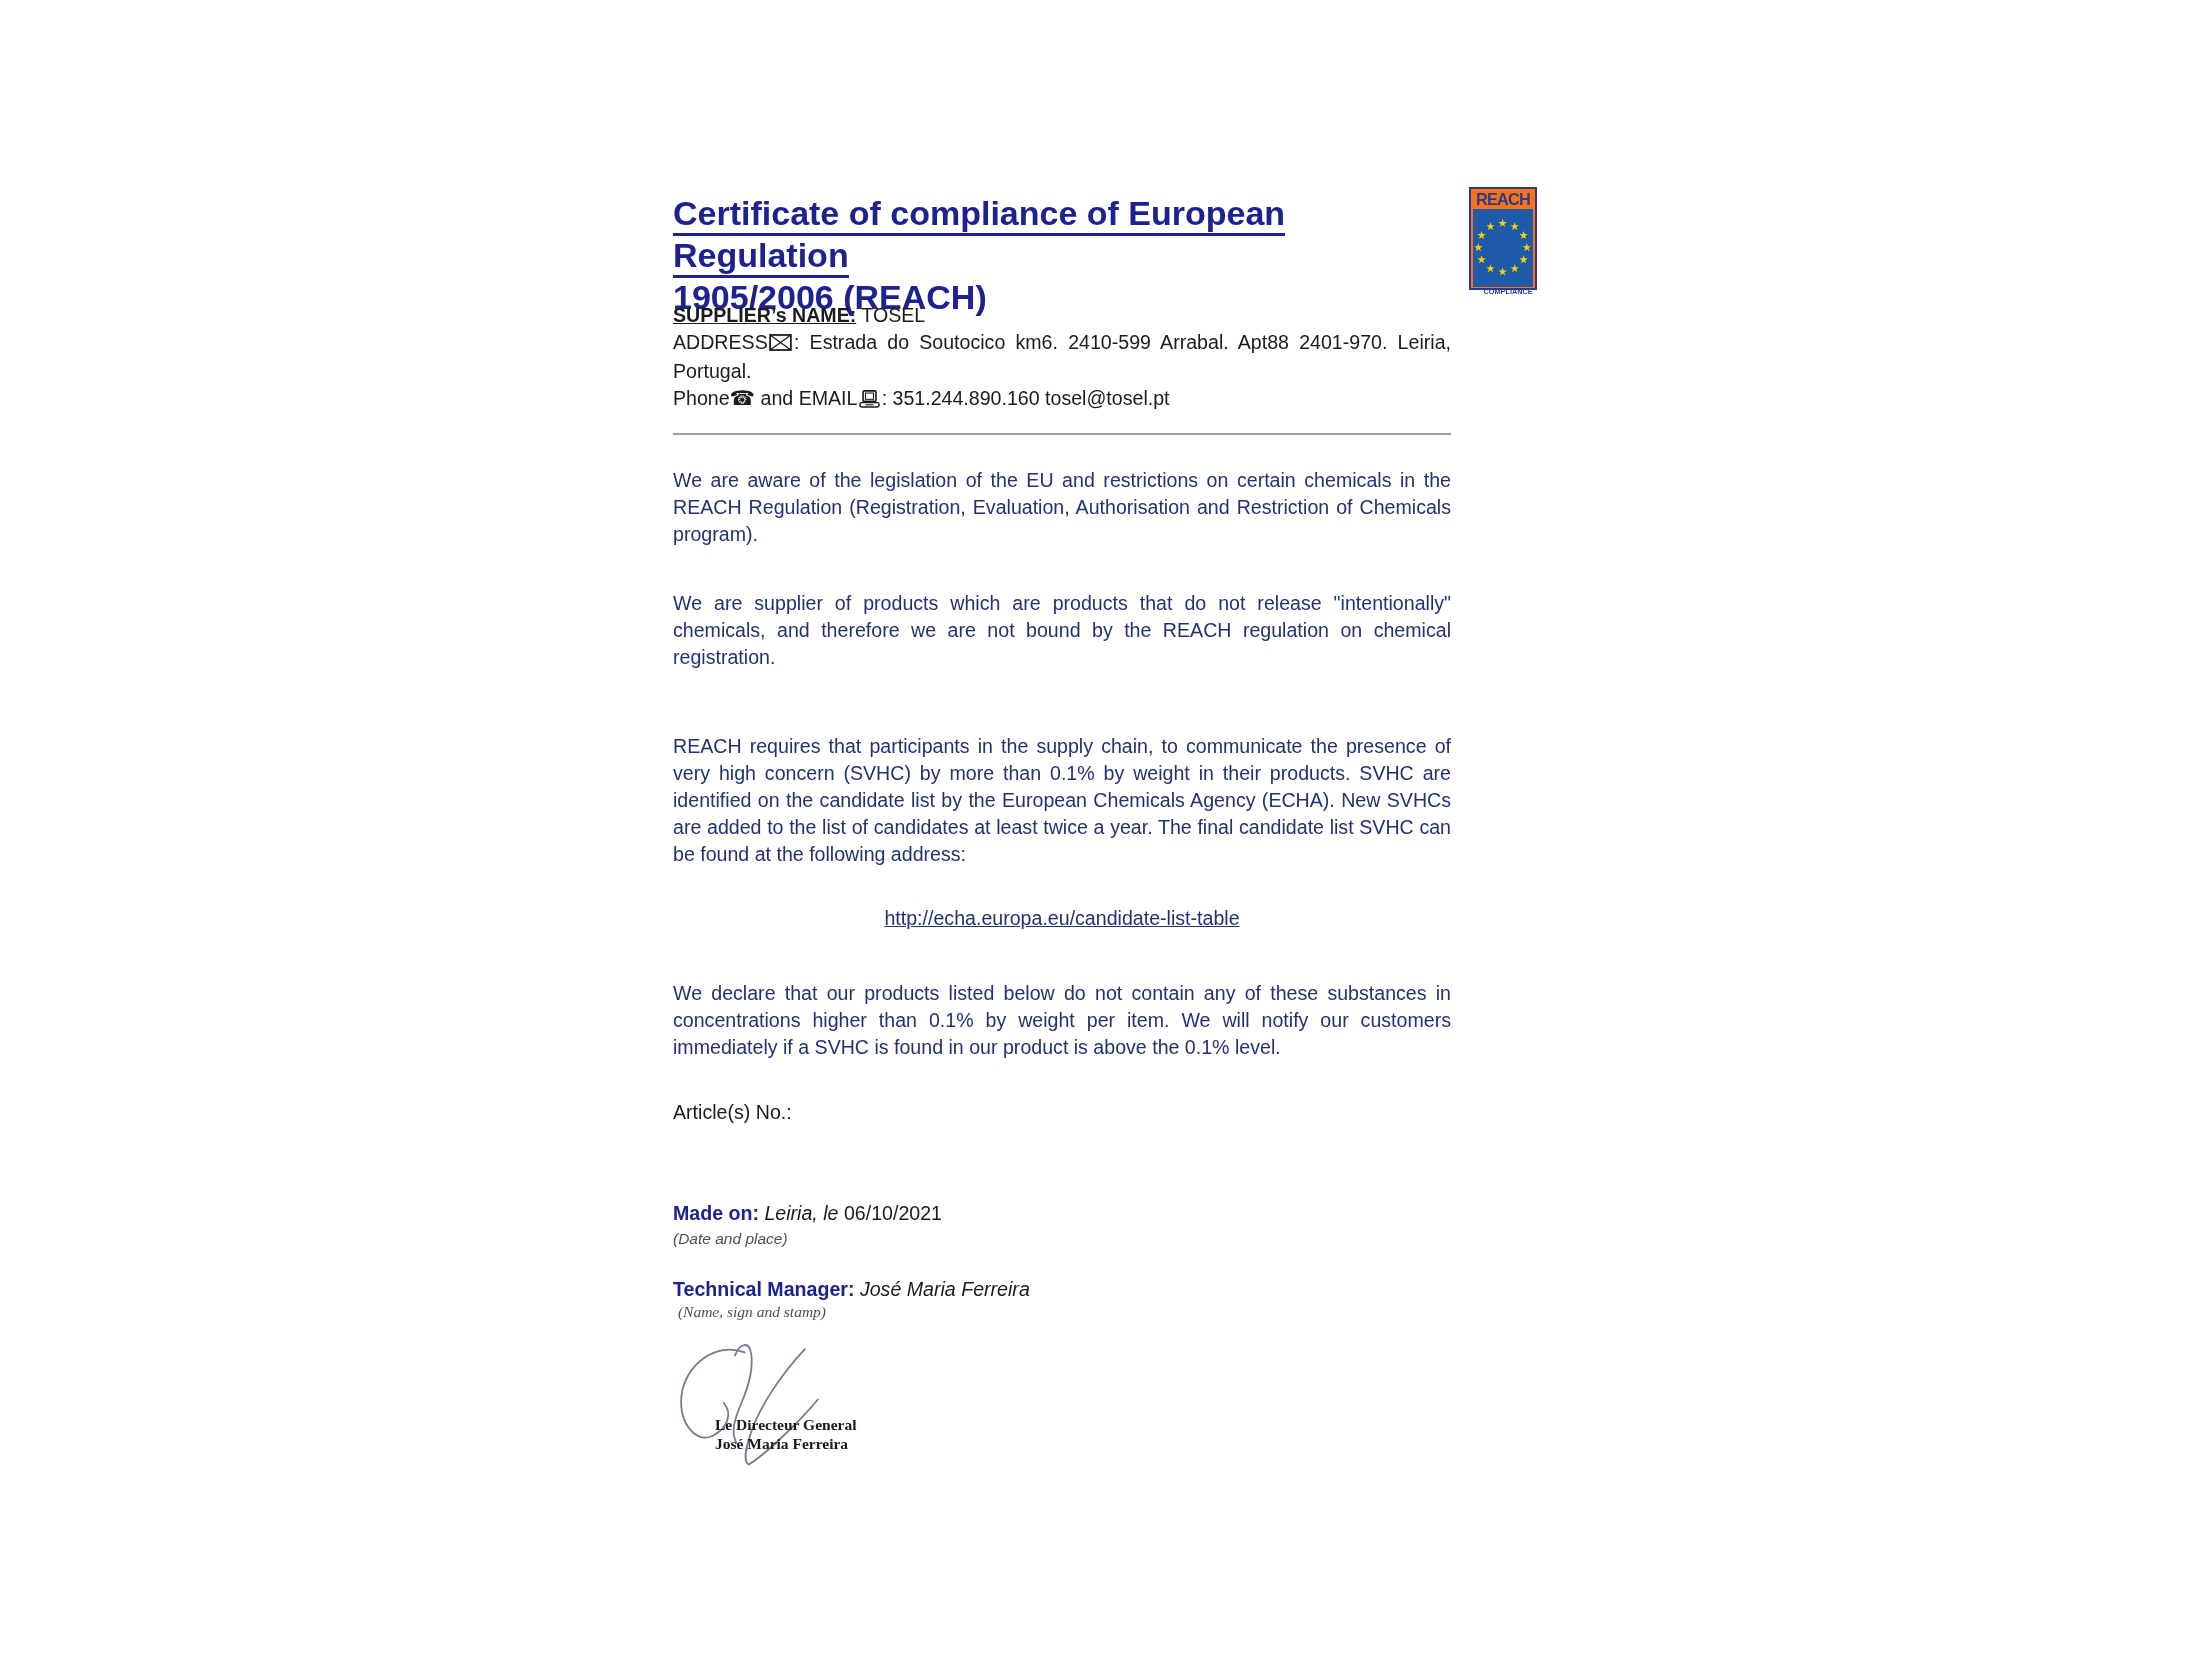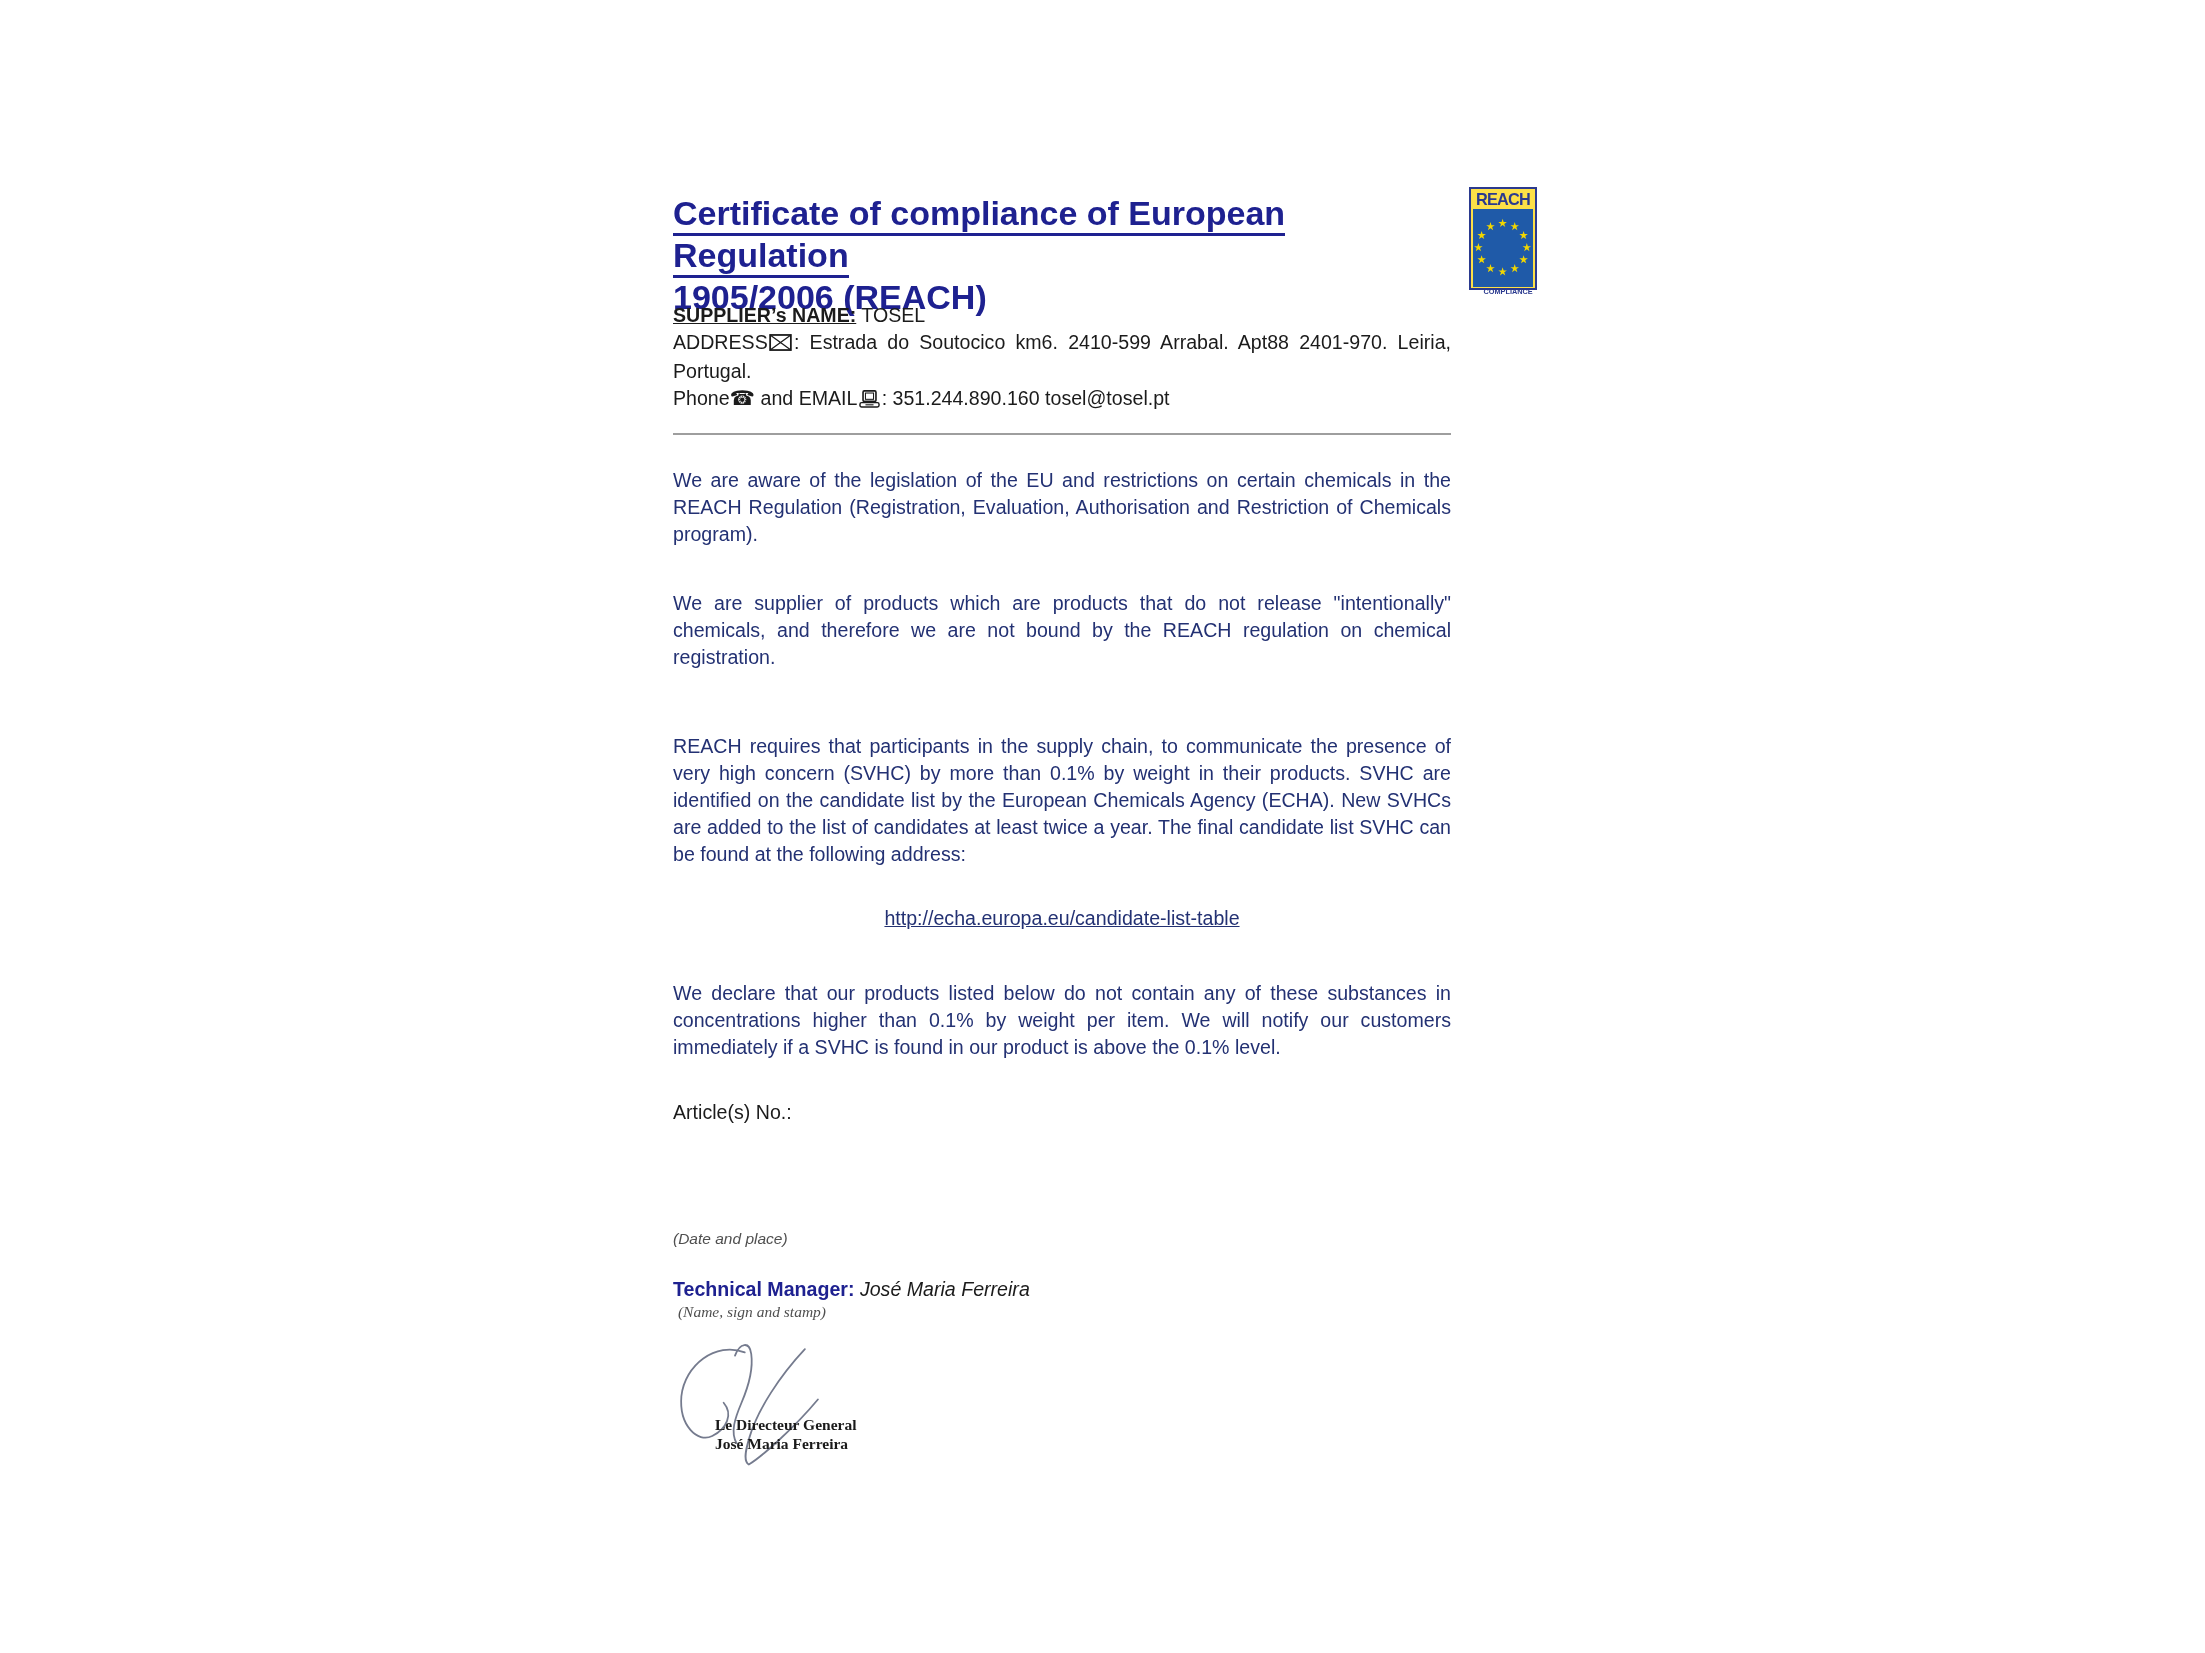--- a/index.html
+++ b/index.html
@@ -8,21 +8,21 @@
   .column{position:absolute;left:673px;top:0;width:778px;height:100%;}
   .column > *{position:absolute;left:0;right:0;margin:0;}
 
   
   .title{top:192px;text-align:left;font-weight:700;font-size:34px;line-height:42px;
          color:var(--title_navy);width:733px;left:0;right:auto;}
   .title .u{border-bottom:3.3px solid var(--title_navy);padding-bottom:0.8px;}
 
   
   .logo{position:absolute;left:1469px;top:187px;width:68px;height:103px;box-sizing:border-box;
-        border:2.4px solid var(--logo_navy);background:#fde047;padding:0.8px 2.4px 1.6px 2.4px;
+        border:2.4px solid var(--logo_navy);background:#f97316;padding:0.8px 2.4px 1.6px 2.4px;
         display:flex;flex-direction:column;}
   .logo-top{font-weight:700;font-size:16.3px;line-height:19.6px;text-align:center;
             color:var(--logo_navy);letter-spacing:-0.8px;}
   .logo-box{flex:1;background:var(--logo_blue);}
   .logo-box svg{display:block;width:100%;height:100%;}
   .logo-bottom{font-weight:700;font-size:7.3px;line-height:10.6px;text-align:right;
                color:var(--logo_navy);}
 
   
   .supplier{top:302px;color:var(--text_black);font-size:19.6px;line-height:27px;}
@@ -107,20 +107,21 @@
     <p class="body-p p1">We are aware of the legislation of the EU and restrictions on certain chemicals in the REACH Regulation (Registration, Evaluation, Authorisation and Restriction of Chemicals program).</p>
     <p class="body-p p2">We are supplier of products which are products that do not release "intentionally" chemicals, and therefore we are not bound by the REACH regulation on chemical registration.</p>
     <p class="body-p p3">REACH requires that participants in the supply chain, to communicate the presence of very high concern (SVHC) by more than 0.1% by weight in their products. SVHC are identified on the candidate list by the European Chemicals Agency (ECHA). New SVHCs are added to the list of candidates at least twice a year. The final candidate list SVHC can be found at the following address:</p>
 
     <div class="link-row"><a>http://echa.europa.eu/candidate-list-table</a></div>
 
     <p class="body-p p4">We declare that our products listed below do not contain any of these substances in concentrations higher than 0.1% by weight per item. We will notify our customers immediately if a SVHC is found in our product is above the 0.1% level.</p>
 
     <p class="article">Article(s) No.:</p>
 
+    <p class="made-on"><span class="lbl">Made on:</span><span class="ital"> Leiria, le </span><span>06/10/2021</span></p>
     <p class="note note-date">(Date and place)</p>
 
     <p class="tech"><span class="lbl">Technical Manager:</span><span class="ital"> José Maria Ferreira</span></p>
     <p class="note note-name">(Name, sign and stamp)</p>
 
     <div class="signature">
       <svg width="163" height="130" viewBox="0 0 200 160">
         <g fill="none" stroke="#757b8e" stroke-width="2.2" stroke-linecap="round">
           <path d="M 88,14 C 52,0 14,30 10,68 C 7,104 30,126 48,117 C 66,108 74,90 62,76"></path>
           <path d="M 76,18 C 82,2 94,0 96,16 C 99,38 90,62 84,76 C 76,95 70,112 78,126"></path>

